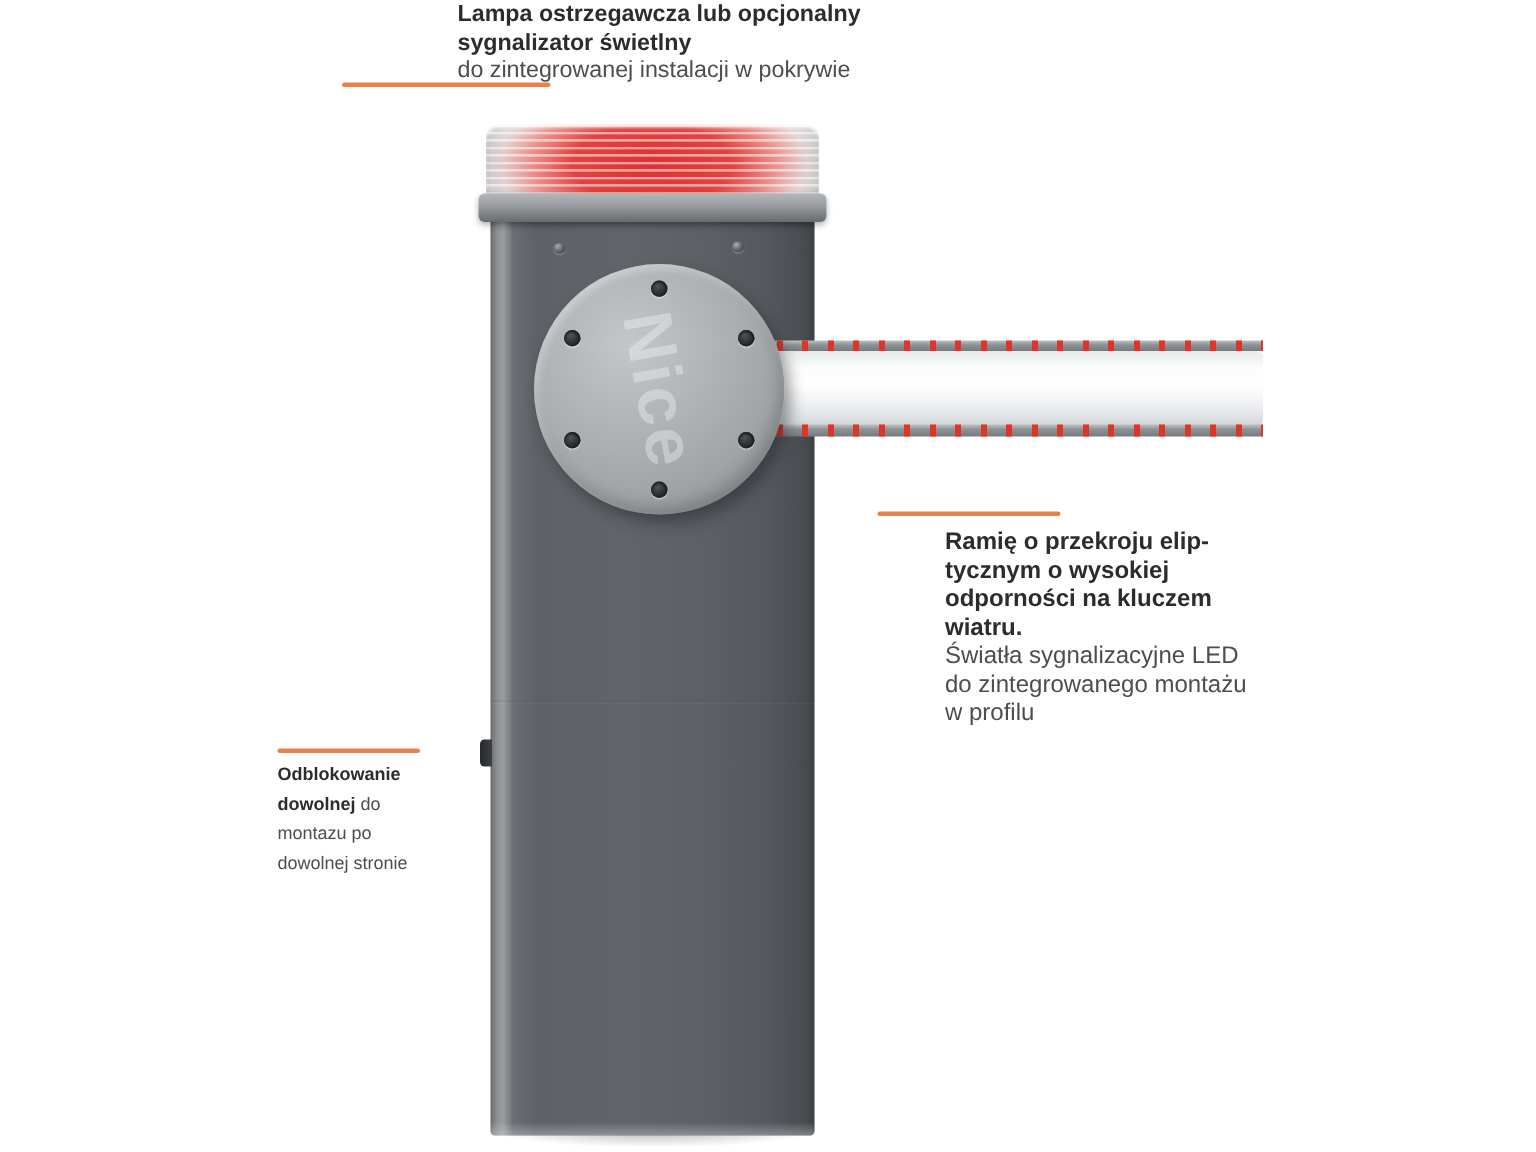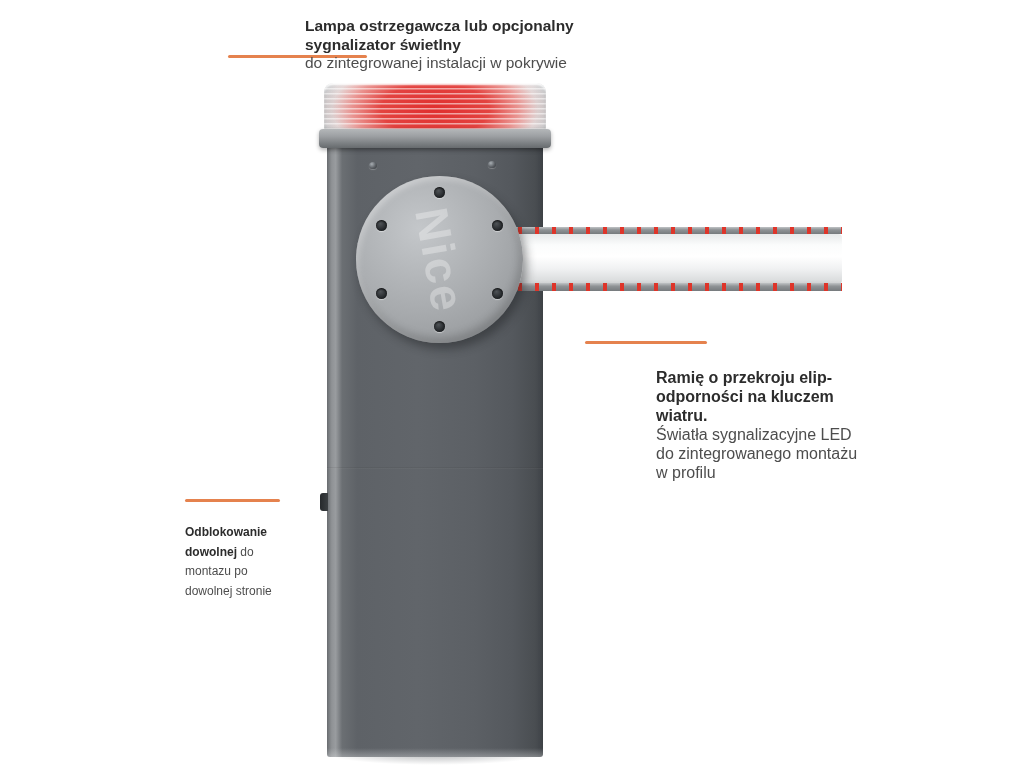--- a/index.html
+++ b/index.html
@@ -113,24 +113,24 @@
     font-size:46px; font-weight:bold; letter-spacing:2px;
     color:rgba(255,255,255,0.32); white-space:nowrap;
   }
 
   
   .callout-line { height:3px; background:#e5824e; border-radius:2px; z-index:5; }
   .cl-top   { left:228px; top:55px;  width:139px; }
   .cl-right { left:585px; top:341px; width:122px; }
   .cl-left  { left:185px; top:499px; width:95px; }
 
-  .note { z-index:5; color:#4d4d4d;margin-top:16px; }
+  .note { z-index:5; color:#4d4d4d; }
   .note .b { color:#2c2c2c; font-weight:bold; }
   .note-top   { left:305px; top:1px;   font-size:15.5px; line-height:18.5px; width:300px; }
-  .note-right { left:656px; top:352px; font-size:16px;   line-height:19px;   width:230px; }
+  .note-right { left:630px; top:352px; font-size:16px;   line-height:19px;   width:230px; }
   .note-left  { left:185px; top:507px; font-size:12px; line-height:19.5px; width:140px; }
 </style>
 </head>
 <body>
 
 <div class="stage">
 
   <div class="abs post-shadow"></div>
   <div class="abs post-body"></div>
   <div class="abs post-seam"></div>
@@ -157,20 +157,21 @@
   <div class="abs callout-line cl-top"></div>
   <div class="abs note note-top">
     <div class="b">Lampa ostrzegawcza lub opcjonalny</div>
     <div class="b">sygnalizator świetlny</div>
     <div>do zintegrowanej instalacji w pokrywie</div>
   </div>
 
   <div class="abs callout-line cl-right"></div>
   <div class="abs note note-right">
     <div class="b">Ramię o przekroju elip-</div>
+    <div class="b">tycznym o wysokiej</div>
     <div class="b">odporności na kluczem</div>
     <div class="b">wiatru.</div>
     <div>Światła sygnalizacyjne LED</div>
     <div>do zintegrowanego montażu</div>
     <div>w profilu</div>
   </div>
 
   <div class="abs callout-line cl-left"></div>
   <div class="abs note note-left">
     <div class="b">Odblokowanie</div>

